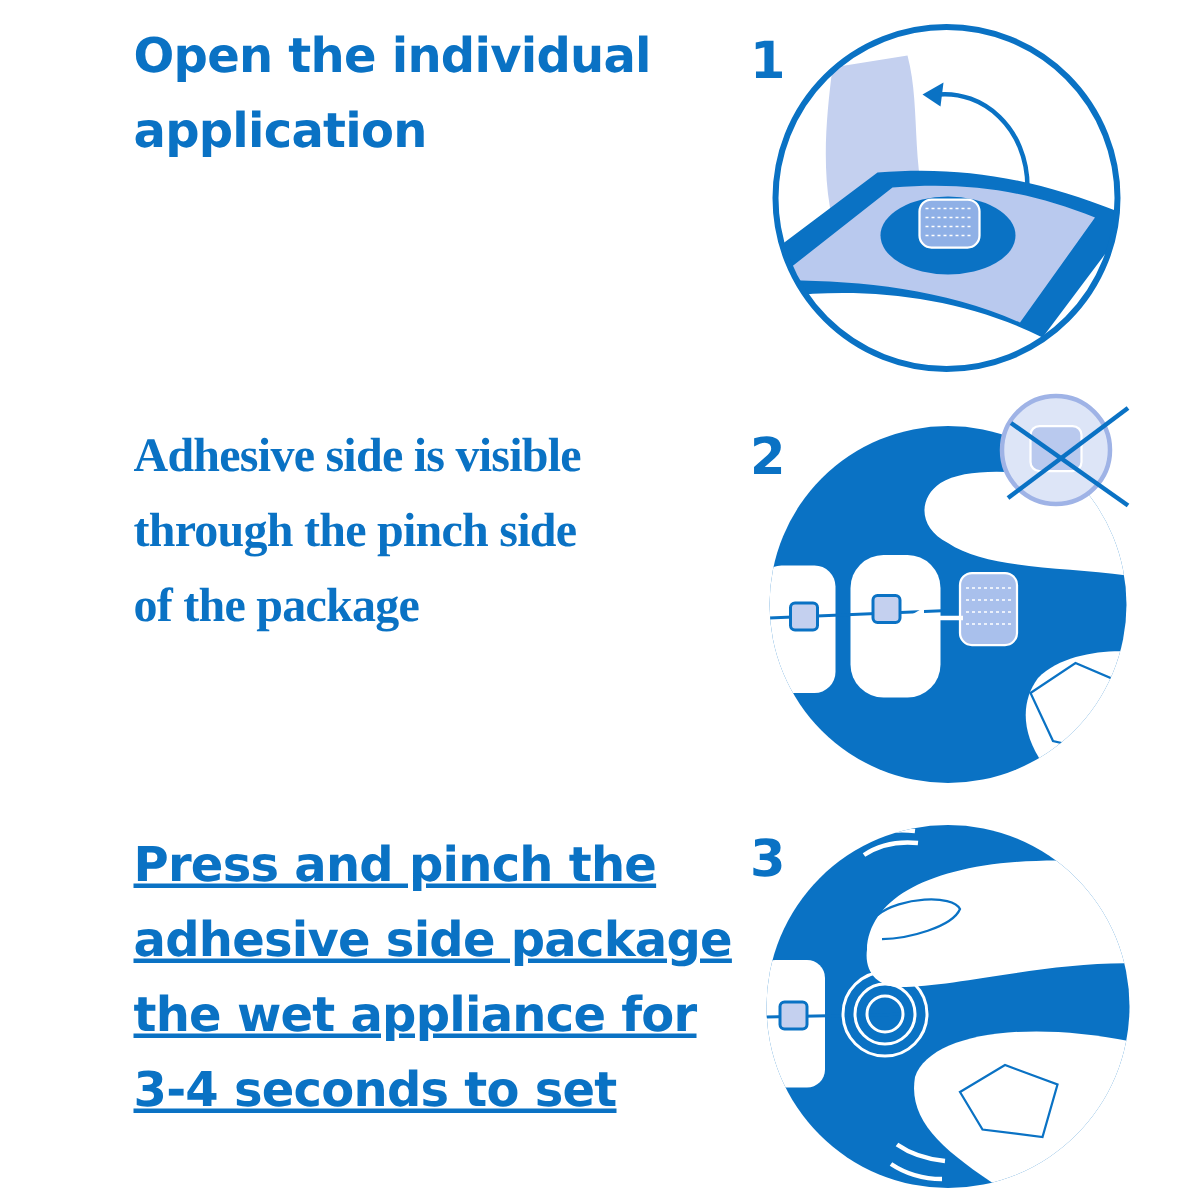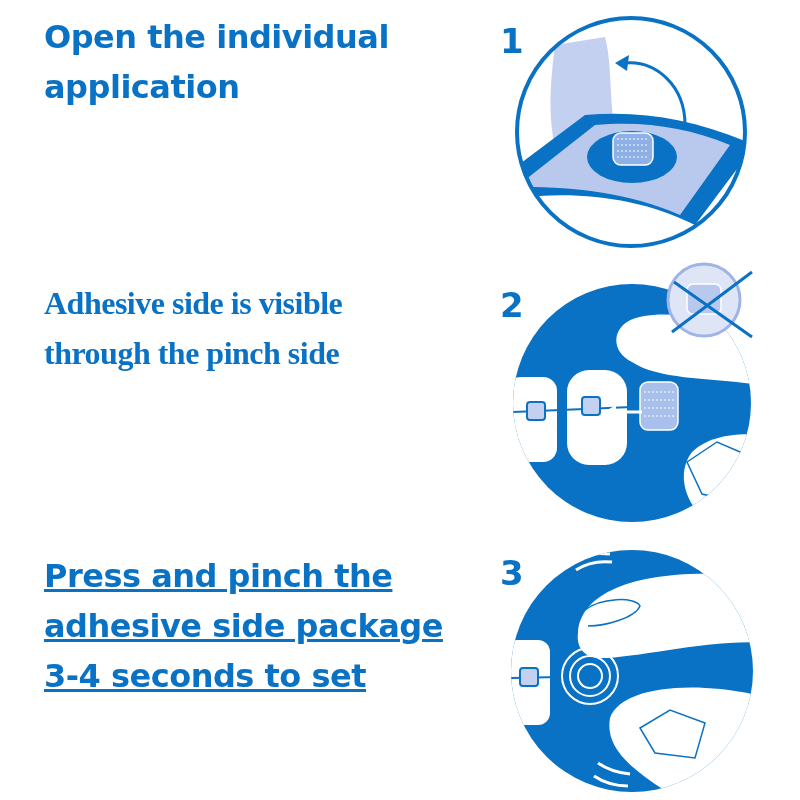--- a/index.html
+++ b/index.html
@@ -1,18 +1,18 @@
 <!DOCTYPE html>
 <html><head>
 <meta charset="utf-8">
 <style>
   html, body { margin:0; padding:0; background:#ffffff; }
   body { width:800px; height:800px; position:relative; overflow:hidden; font-family:"DejaVu Sans", sans-serif; }
   .step-text { position:absolute; left:44px; color:#0a72c4; font-weight:bold; font-size:32px; line-height:50px; letter-spacing:-0.5px; margin:0; }
-  .step-text span { display:block; white-space:nowrap; }
+  .step-text span { display:block; white-space:nowrap;margin-left:45px; }
   .step-num { position:absolute; color:#0a72c4; font-weight:bold; font-size:34px; line-height:34px; font-family:"DejaVu Sans", sans-serif; }
   .illus { position:absolute; }
 </style>
 </head>
 <body>
 
 <div class="step-text" style="top:12px;">
   <span>Open the individual</span>
   <span>application</span>
 </div>
@@ -35,20 +35,21 @@
   </g>
 
   <path d="M180 110 C180 70 150 45 120 48" fill="none" stroke="#0a72c4" stroke-width="3"></path>
   <path d="M110 48 L124 40 L122 56 Z" fill="#0a72c4"></path>
   <circle cx="126" cy="117" r="114" fill="none" stroke="#0a72c4" stroke-width="4"></circle>
 </svg>
 
 <div class="step-text" style="top:278px;font-family:Liberation Serif, serif;">
   <span>Adhesive side is visible</span>
   <span>through the pinch side</span>
+  <span>of the package</span>
 </div>
 <div class="step-num" style="left:500px; top:288px;">2</div>
 <svg class="illus" style="left:512px; top:262px;" width="250" height="265" viewBox="0 0 250 265">
   <defs>
       <clipPath id="c2">
         <circle cx="120" cy="141" r="119"></circle>
       </clipPath>
     </defs>
   <circle cx="120" cy="141" r="119" fill="#0a72c4"></circle>
   <g clip-path="url(#c2)">
@@ -73,20 +74,21 @@
 
   <circle cx="192" cy="38" r="36" fill="#dde5f7" stroke="#9fb3e6" stroke-width="3"></circle>
   <rect x="175" y="22" width="34" height="30" rx="6" fill="#b9c9ee" stroke="#ffffff" stroke-width="1.5"></rect>
   <line x1="160" y1="70" x2="240" y2="10" stroke="#0a72c4" stroke-width="3"></line>
   <line x1="162" y1="20" x2="240" y2="75" stroke="#0a72c4" stroke-width="3"></line>
 </svg>
 
 <div class="step-text" style="top:551px;text-decoration:underline;">
   <span>Press and pinch the</span>
   <span>adhesive side package</span>
+  <span>the wet appliance for</span>
   <span>3-4 seconds to set</span>
 </div>
 <div class="step-num" style="left:500px; top:556px;">3</div>
 <svg class="illus" style="left:510px; top:548px;" width="250" height="246" viewBox="0 0 250 246">
   <defs>
       <clipPath id="c3">
         <circle cx="122" cy="123" r="121"></circle>
       </clipPath>
     </defs>
   <circle cx="122" cy="123" r="121" fill="#0a72c4"></circle>

